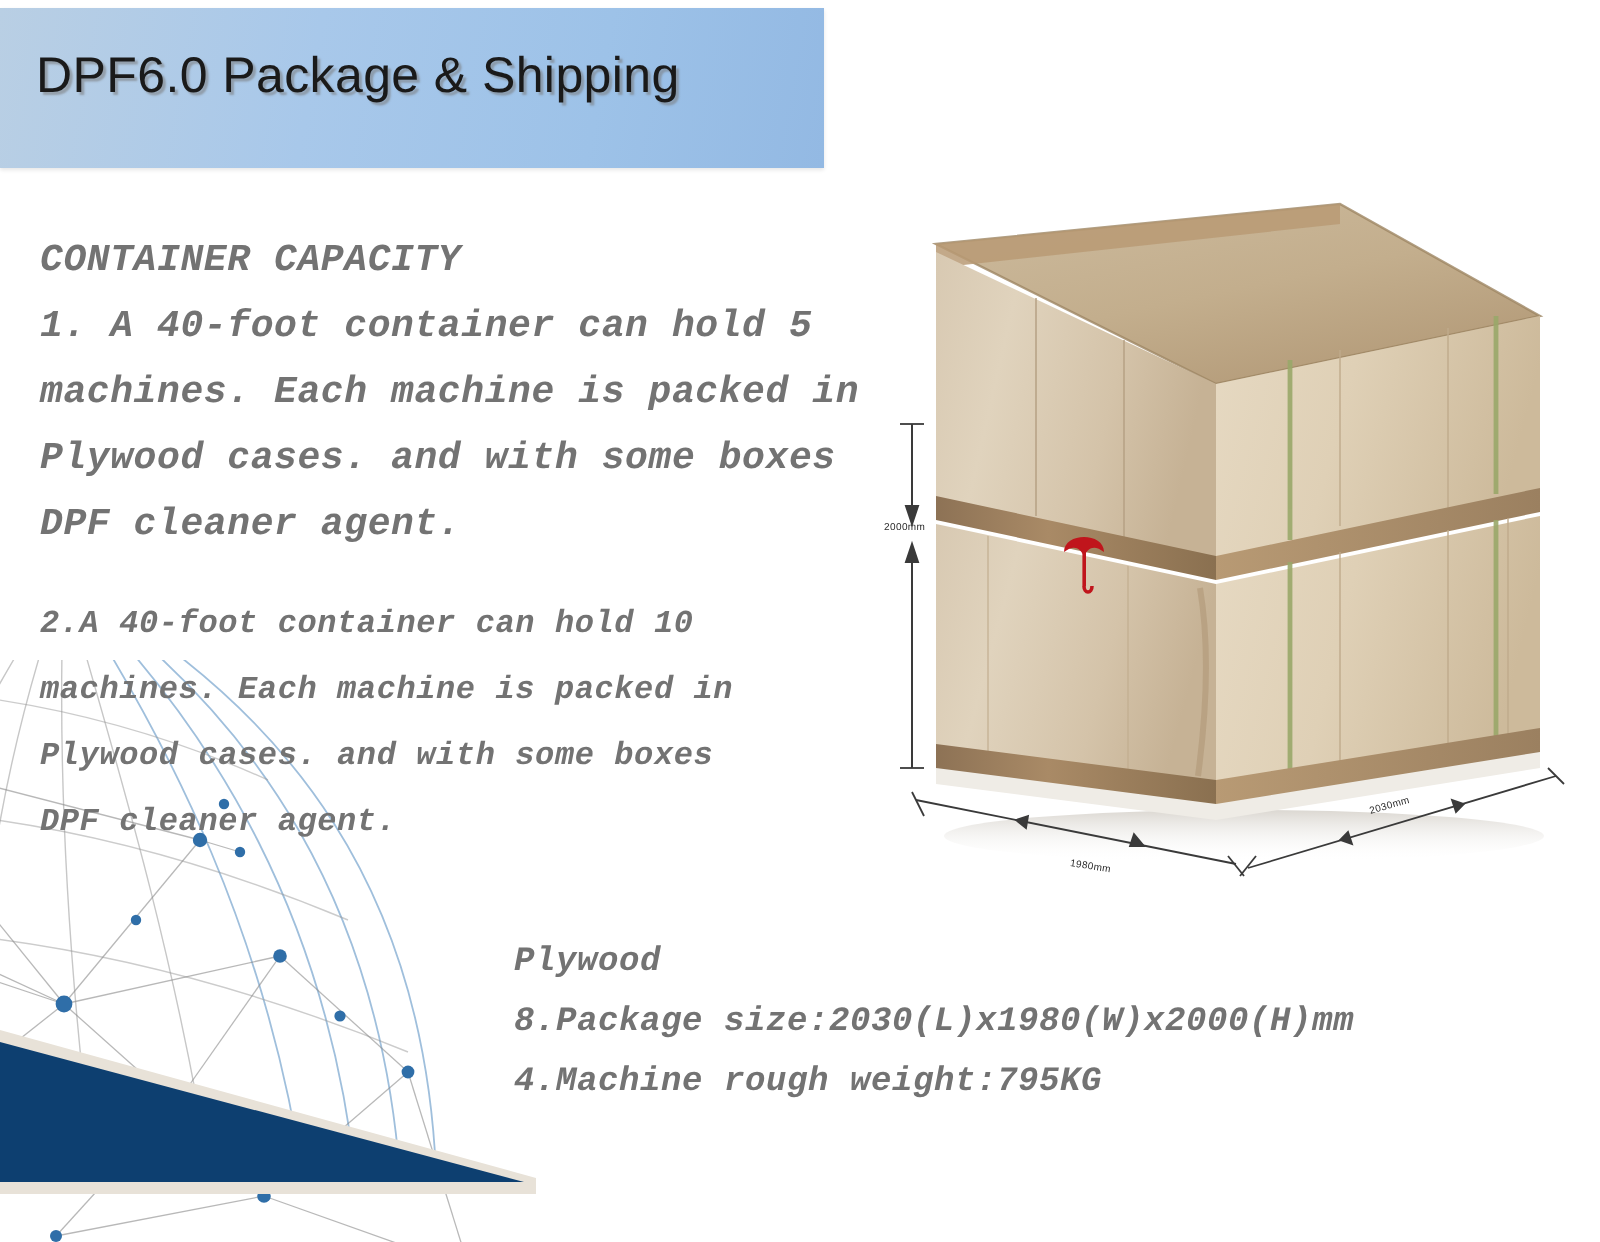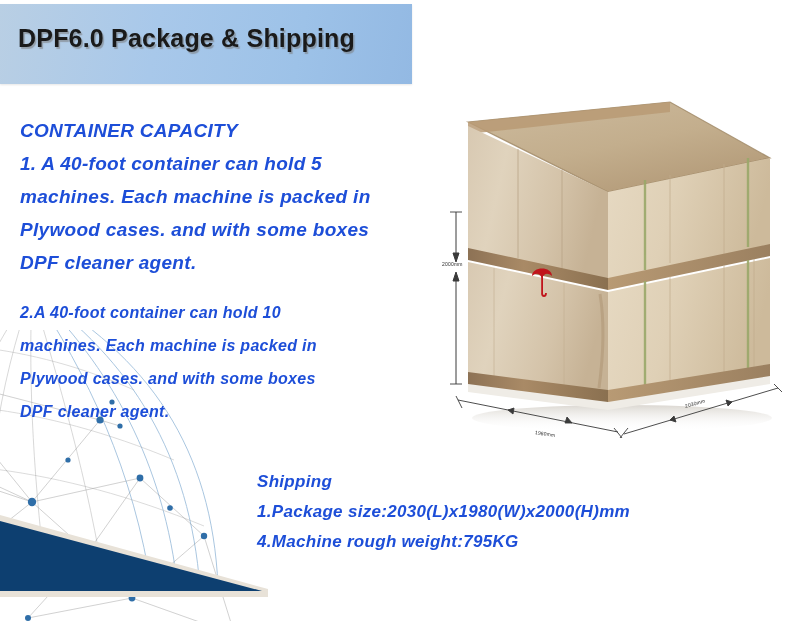--- a/index.html
+++ b/index.html
@@ -27,21 +27,21 @@
     width: 412px;
     height: 80px;
     background: linear-gradient(100deg, #b9cfe4 0%, #a8c8ea 38%, #9dc2e8 72%, #93b9e3 100%);
     box-shadow: 0 1px 2px rgba(0,0,0,0.10);
   }
   #title-text {
     position: absolute;
     left: 18px;
     top: 20px;
     font-size: 25px;
-    font-weight: bold;
+    font-weight: normal;
     color: #1a1a1a;
     letter-spacing: 0.2px;
     text-shadow: 1.5px 1.5px 1px rgba(120,120,120,0.55);
     white-space: nowrap;
   }
 
   
   #globe-network {
     position: absolute;
     left: -118px;
@@ -55,22 +55,22 @@
     left: 0px;
     top: 505px;
     width: 268px;
     height: 92px;
     pointer-events: none;
   }
 
   
   .blue-copy {
     position: absolute;
-    color: #1d4ed8;
-    font-family: Liberation Sans, sans-serif;
+    color: #737373;
+    font-family: Liberation Mono, monospace;
     font-style: italic;
     font-weight: bold;
     letter-spacing: 0.3px;
   }
   #capacity-block {
     left: 20px;
     top: 114px;
     width: 440px;
     font-size: 19px;
     line-height: 33px;
@@ -233,22 +233,22 @@
   </div>
 
   <div class="blue-copy" id="capacity-block-2">
     <span class="copy-line">2.A 40-foot container can hold 10</span>
     <span class="copy-line">machines. Each machine is packed in</span>
     <span class="copy-line">Plywood cases. and with some boxes</span>
     <span class="copy-line">DPF cleaner agent.</span>
   </div>
 
   <div class="blue-copy" id="machine-block">
-    <span class="copy-line">Shipping</span>
-    <span class="copy-line">1.Package size:2030(L)x1980(W)x2000(H)mm</span>
+    <span class="copy-line">Plywood</span>
+    <span class="copy-line">8.Package size:2030(L)x1980(W)x2000(H)mm</span>
     <span class="copy-line">4.Machine rough weight:795KG</span>
   </div>
 
   <div id="crate-figure">
     <svg id="crate-svg" width="362" height="368" viewBox="0 0 362 368" xmlns="http://www.w3.org/2000/svg">
       <defs>
         <linearGradient id="frontFace" x1="0" y1="0" x2="1" y2="0.25">
           <stop offset="0%" stop-color="#d8c9b2"></stop>
           <stop offset="30%" stop-color="#e0d3bd"></stop>
           <stop offset="70%" stop-color="#d4c3a9"></stop>

